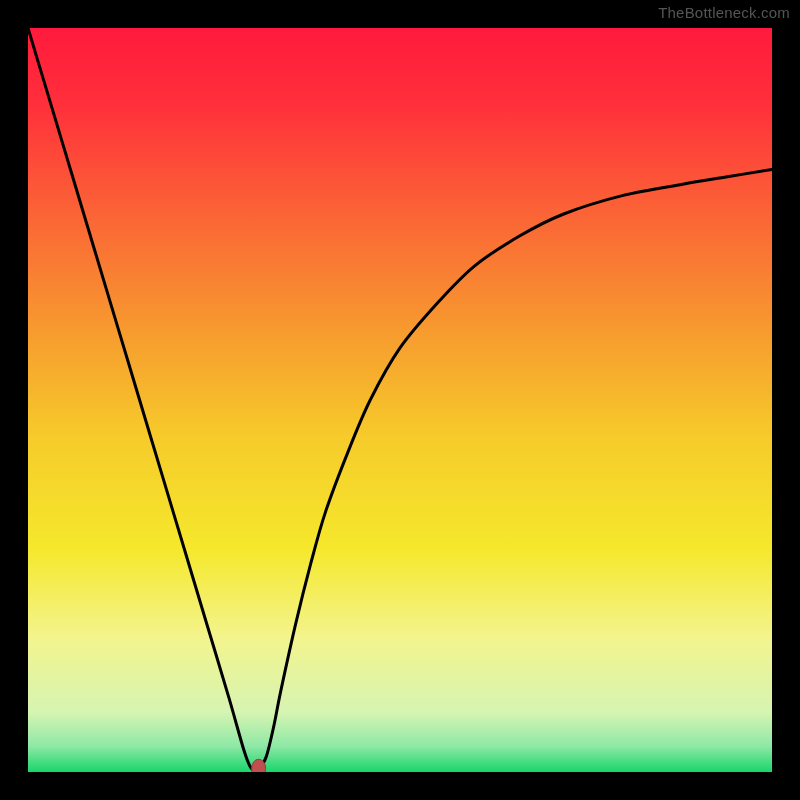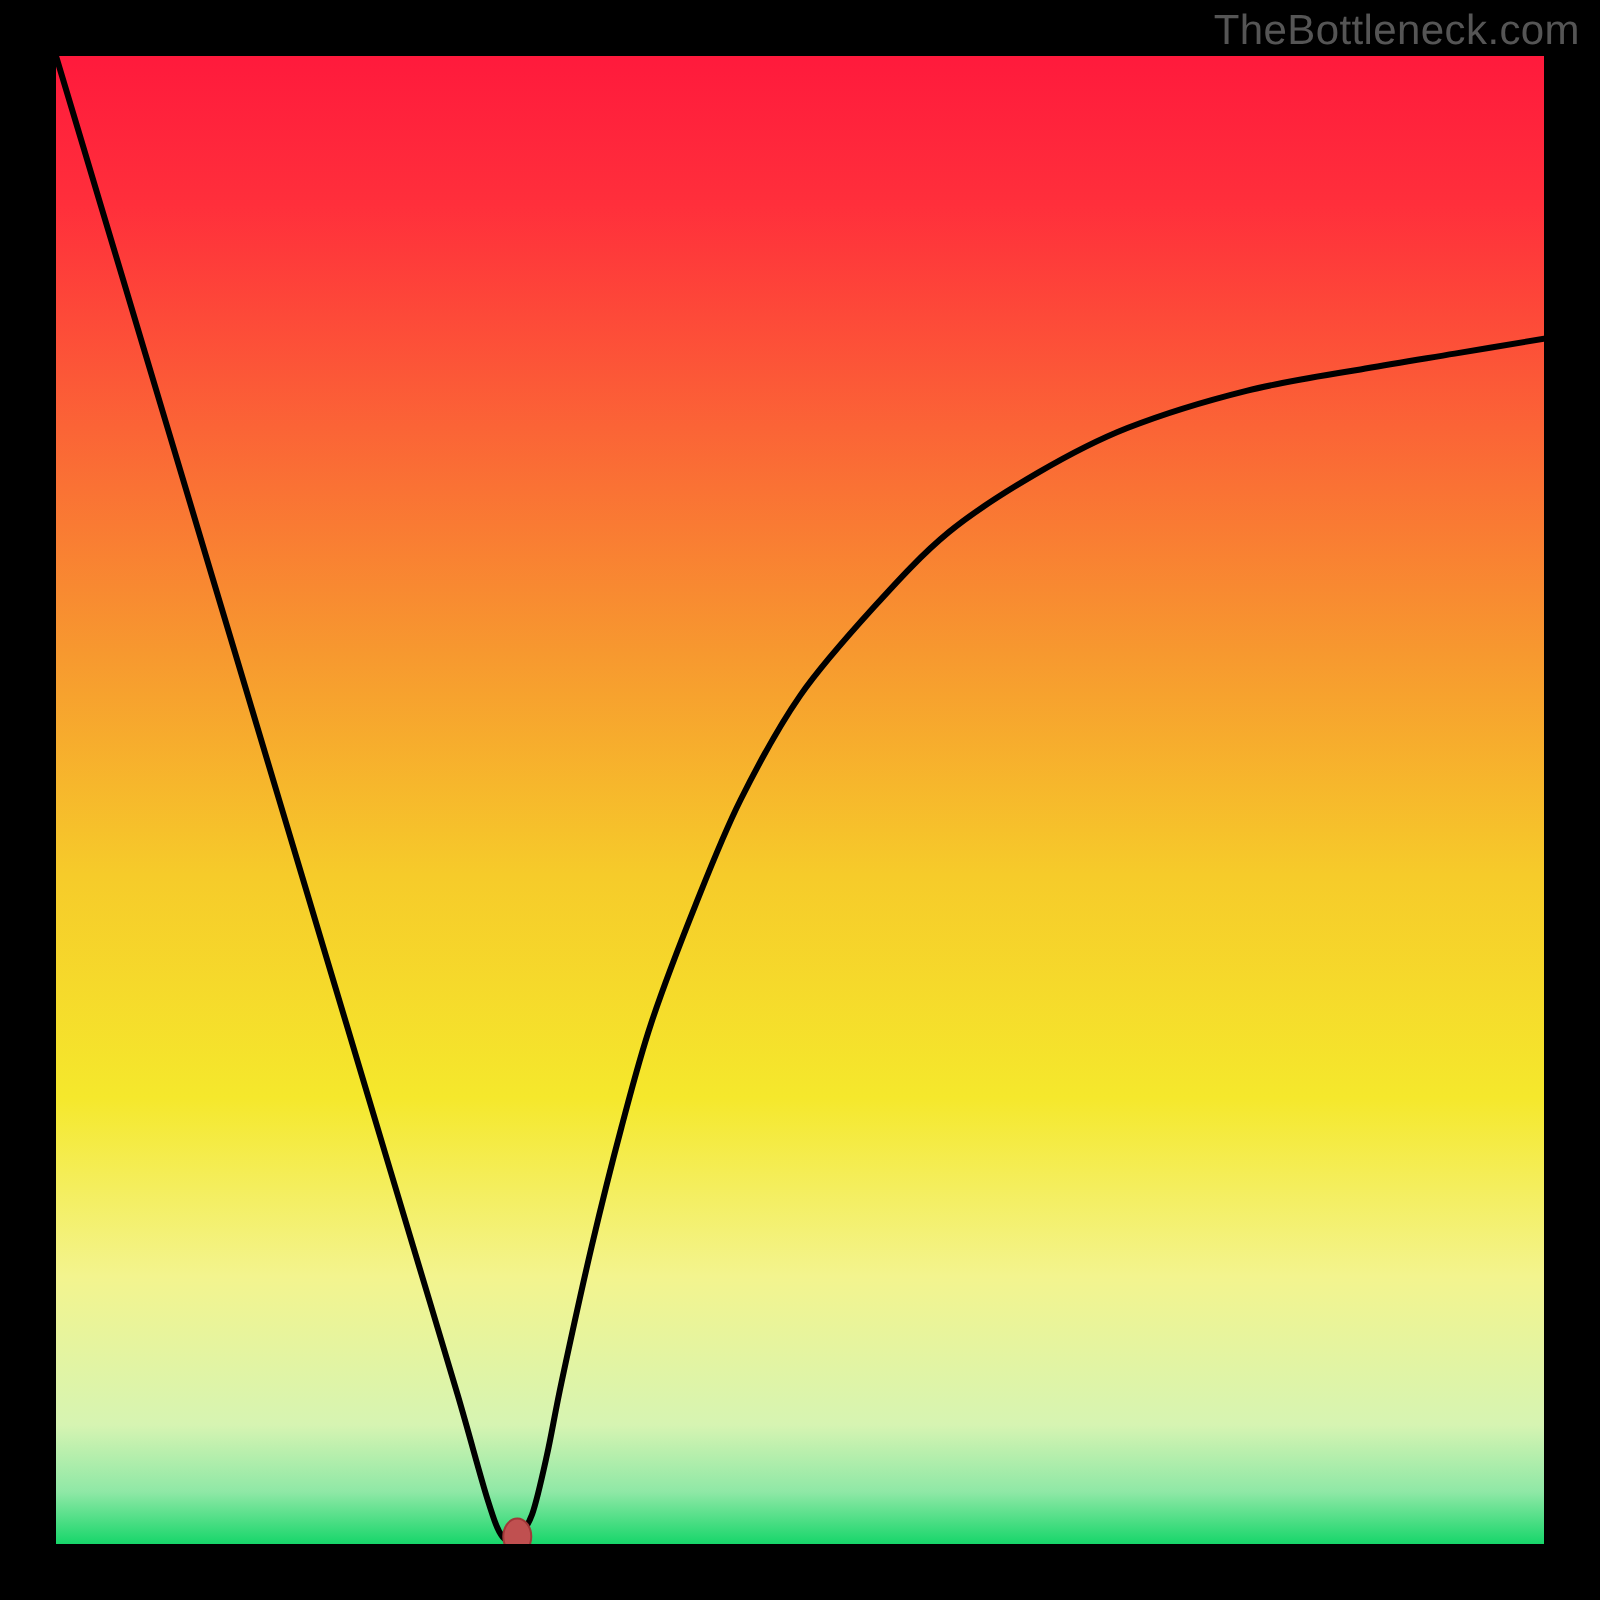--- a/index.html
+++ b/index.html
@@ -24,21 +24,21 @@
     left: 0;
     top: 0;
     width: 744px;
     height: 744px;
   }
   .watermark {
     position: absolute;
     top: 4px;
     right: 10px;
     color: #555;
-    font-size: 21px;
+    font-size: 15px;
     font-weight: 500;
     letter-spacing: 0.2px;
   }
   svg {
     display: block;
   }
 </style>
 </head>
 <body>
 

